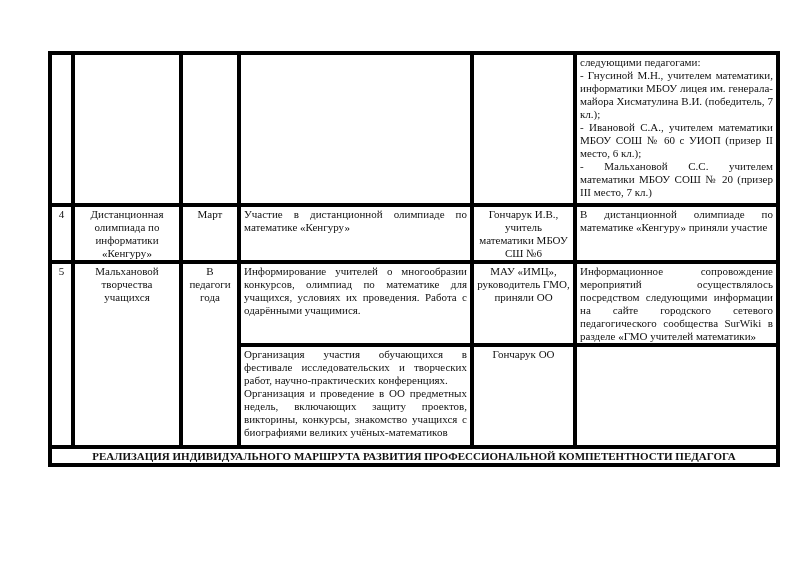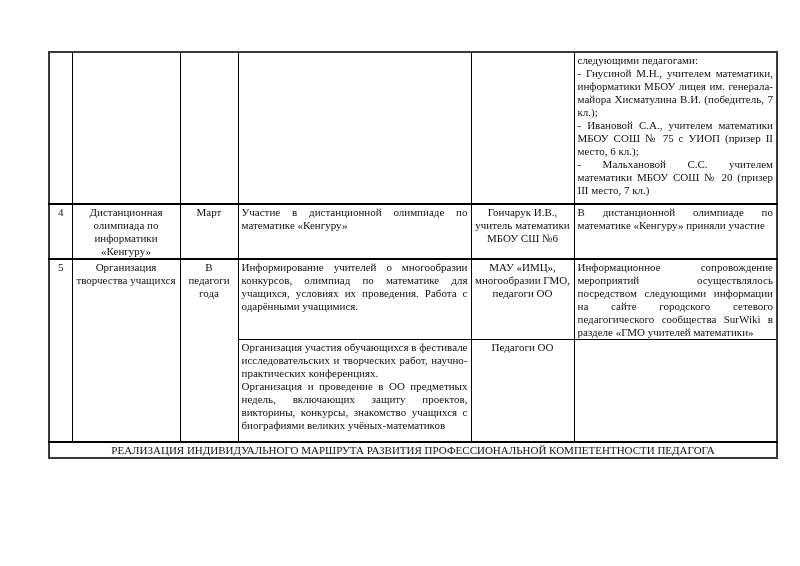--- a/index.html
+++ b/index.html
@@ -19,34 +19,34 @@
   table.doc-table {
     position: absolute;
     left: 48px;
     top: 51px;
     width: 728px;
     border-collapse: collapse;
     table-layout: fixed;
     border: 2px solid #3a3a3a;
   }
   table.doc-table td {
-    border: 1px solid #000000;
+    border: 4px solid #000000;
     vertical-align: top;
     padding: 1px 3px 0 3px;
     font-size: 11px;
     line-height: 13px;
     overflow: hidden;
   }
   tr.row-thick td { border-top-width: 2px; }
   .c { text-align: center; }
   .j { text-align: justify; }
   .para { margin: 0; }
   td.footer-cell {
     text-align: center;
-    font-weight: normal;
+    font-weight: bold;
     font-size: 12px;
     line-height: 13px;
     padding: 0 2px;
     white-space: nowrap;
   }
 </style>
 </head>
 <body>
 
 <div class="page">
@@ -63,49 +63,49 @@
     <tbody>
         <tr style="height:152px">
       <td class="c"></td>
       <td class="c"></td>
       <td class="c"></td>
       <td class="j"></td>
       <td class="c"></td>
       <td class="j">
             <div class="para">следующими педагогами:</div>
             <div class="para">- Гнусиной М.Н., учителем математики, информатики МБОУ лицея им. генерала-майора Хисматулина В.И. (победитель, 7 кл.);</div>
-            <div class="para">- Ивановой С.А., учителем математики МБОУ СОШ № 75 с УИОП (призер II место, 6 кл.);</div>
+            <div class="para">- Ивановой С.А., учителем математики МБОУ СОШ № 60 с УИОП (призер II место, 6 кл.);</div>
             <div class="para">- Мальхановой С.С. учителем математики МБОУ СОШ № 20 (призер III место, 7 кл.)</div>
           </td>
     </tr>
 
     <tr class="row-thick" style="height:50px">
       <td class="c">4</td>
       <td class="c">Дистанционная олимпиада по информатики «Кенгуру»</td>
       <td class="c">Март</td>
       <td class="j">Участие в дистанционной олимпиаде по математике «Кенгуру»</td>
       <td class="c">Гончарук И.В., учитель математики МБОУ СШ №6</td>
       <td class="j">В дистанционной олимпиаде по математике «Кенгуру» приняли участие</td>
     </tr>
 
     <tr class="row-thick" style="height:80px">
       <td class="c" rowspan="2">5</td>
-      <td class="c" rowspan="2">Организация творчества учащихся</td>
+      <td class="c" rowspan="2">Мальхановой творчества учащихся</td>
       <td class="c" rowspan="2">В педагоги года</td>
       <td class="j">Информирование учителей о многообразии конкурсов, олимпиад по математике для учащихся, условиях их проведения. Работа с одарёнными учащимися.</td>
-      <td class="c">МАУ «ИМЦ», многообразии ГМО, педагоги ОО</td>
+      <td class="c">МАУ «ИМЦ», руководитель ГМО, приняли ОО</td>
       <td class="j">Информационное сопровождение мероприятий осуществлялось посредством следующими информации на сайте городского сетевого педагогического сообщества SurWiki в разделе «ГМО учителей математики»</td>
     </tr>
 
     <tr style="height:102px">
       <td class="j">
             <div class="para">Организация участия обучающихся в фестивале исследовательских и творческих работ, научно-практических конференциях.</div>
             <div class="para">Организация и проведение в ОО предметных недель, включающих защиту проектов, викторины, конкурсы, знакомство учащихся с биографиями великих учёных-математиков</div>
           </td>
-      <td class="c">Педагоги ОО</td>
+      <td class="c">Гончарук ОО</td>
       <td class="j"></td>
     </tr>
 
     <tr class="row-thick" style="height:14px">
       <td class="footer-cell" colspan="6">РЕАЛИЗАЦИЯ ИНДИВИДУАЛЬНОГО МАРШРУТА РАЗВИТИЯ ПРОФЕССИОНАЛЬНОЙ КОМПЕТЕНТНОСТИ ПЕДАГОГА</td>
     </tr>
   </tbody>
     </table>
 </div>
 

